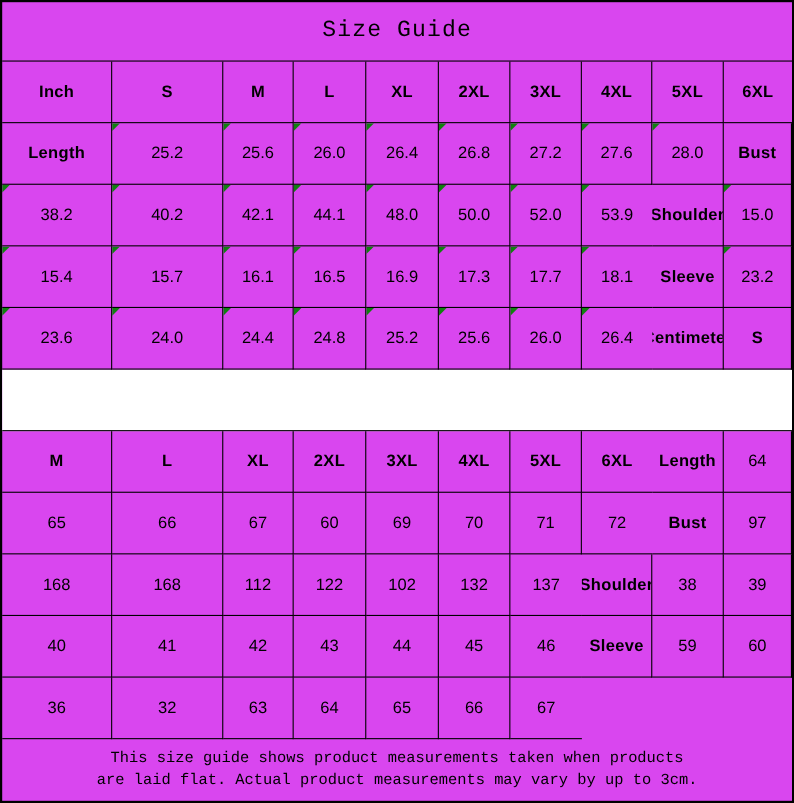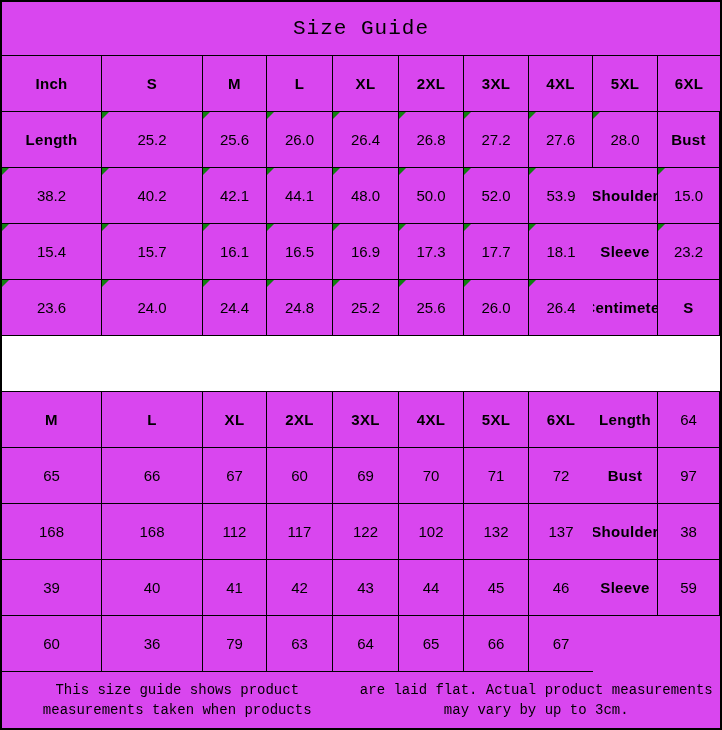--- a/index.html
+++ b/index.html
@@ -61,21 +61,21 @@
     grid-column: 1 / -1;
     box-sizing: border-box;
     border-bottom: 1px solid #000000;
     background: #ffffff;
   }
   .footer-row {
     grid-row: 13;
     grid-column: 1 / -1;
     box-sizing: border-box;
     display: flex;
-    flex-direction: row;
+    flex-direction: column;
     align-items: center;
     justify-content: center;
     font-family: "Liberation Mono", monospace;
     font-size: 14px;
     line-height: 1.45;
     text-align: center;
   }
   .corner-marker {
     position: absolute;
     top: 0;
@@ -163,39 +163,38 @@
       <div class="cell value">60</div>
       <div class="cell value">69</div>
       <div class="cell value">70</div>
       <div class="cell value">71</div>
       <div class="cell value last-col">72</div>
       <div class="cell rowlabel">Bust</div>
       <div class="cell value">97</div>
       <div class="cell value">168</div>
       <div class="cell value">168</div>
       <div class="cell value">112</div>
-      <div class="cell value">117</div>
       <div class="cell value">122</div>
       <div class="cell value">102</div>
       <div class="cell value">132</div>
       <div class="cell value last-col">137</div>
       <div class="cell rowlabel">Shoulder</div>
       <div class="cell value">38</div>
       <div class="cell value">39</div>
       <div class="cell value">40</div>
       <div class="cell value">41</div>
       <div class="cell value">42</div>
       <div class="cell value">43</div>
       <div class="cell value">44</div>
       <div class="cell value">45</div>
       <div class="cell value last-col">46</div>
       <div class="cell rowlabel">Sleeve</div>
       <div class="cell value">59</div>
       <div class="cell value">60</div>
       <div class="cell value">36</div>
-      <div class="cell value">79</div>
+      <div class="cell value">32</div>
       <div class="cell value">63</div>
       <div class="cell value">64</div>
       <div class="cell value">65</div>
       <div class="cell value">66</div>
       <div class="cell value last-col">67</div>
     </div>
 </div>
 
 </body></html>

